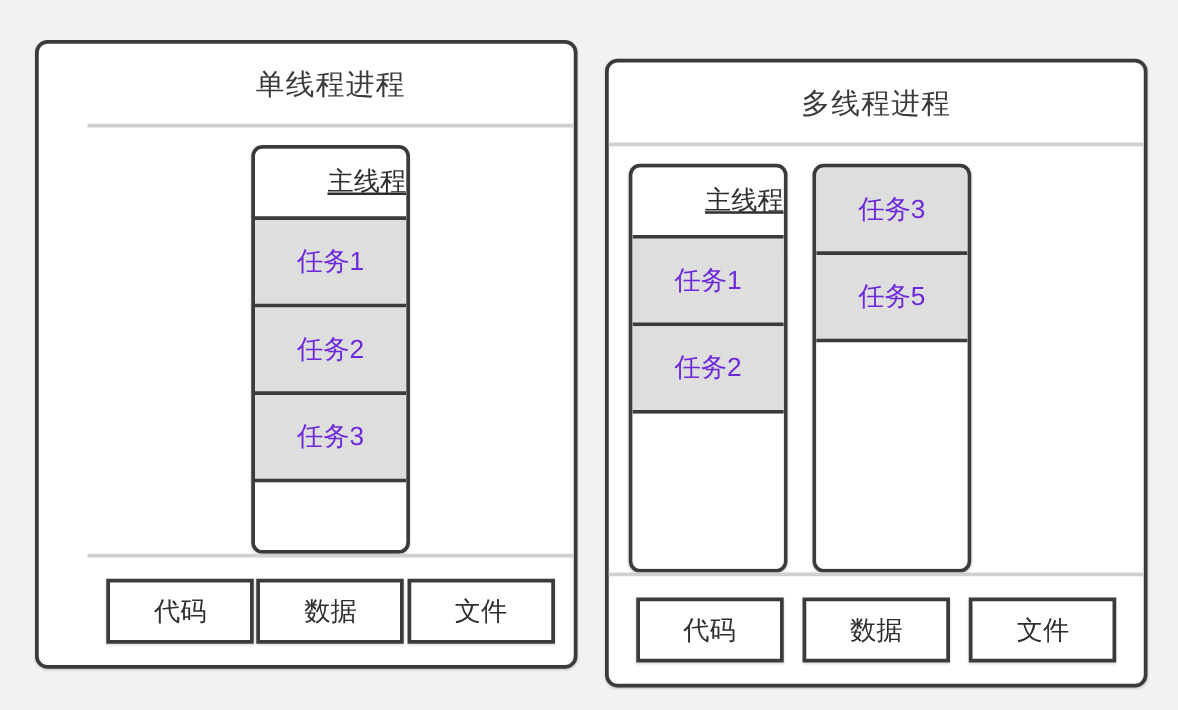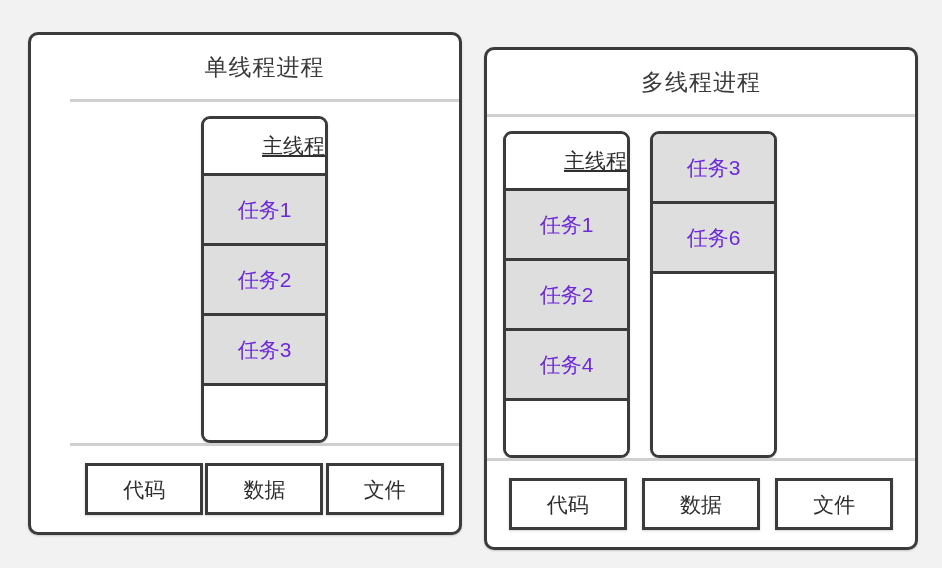--- a/index.html
+++ b/index.html
@@ -172,27 +172,26 @@
   <div class="panel panel-multi">
 
     <div class="panel-title">多线程进程</div>
 
     <div class="thread-area left">
 
       <div class="thread-col">
         <div class="thread-head">主线程</div>
         <div class="task-cell">任务1</div>
         <div class="task-cell">任务2</div>
-        <div class="task-cell">任务4</div>
         <div class="empty-cell"></div>
       </div>
 
       <div class="thread-col">
         <div class="task-cell">任务3</div>
-        <div class="task-cell">任务6</div>
+        <div class="task-cell">任务5</div>
         <div class="empty-cell"></div>
       </div>
 
     </div>
 
     <div class="resource-row">
       <div class="resource-box">代码</div>
       <div class="resource-box">数据</div>
       <div class="resource-box">文件</div>
     </div>

